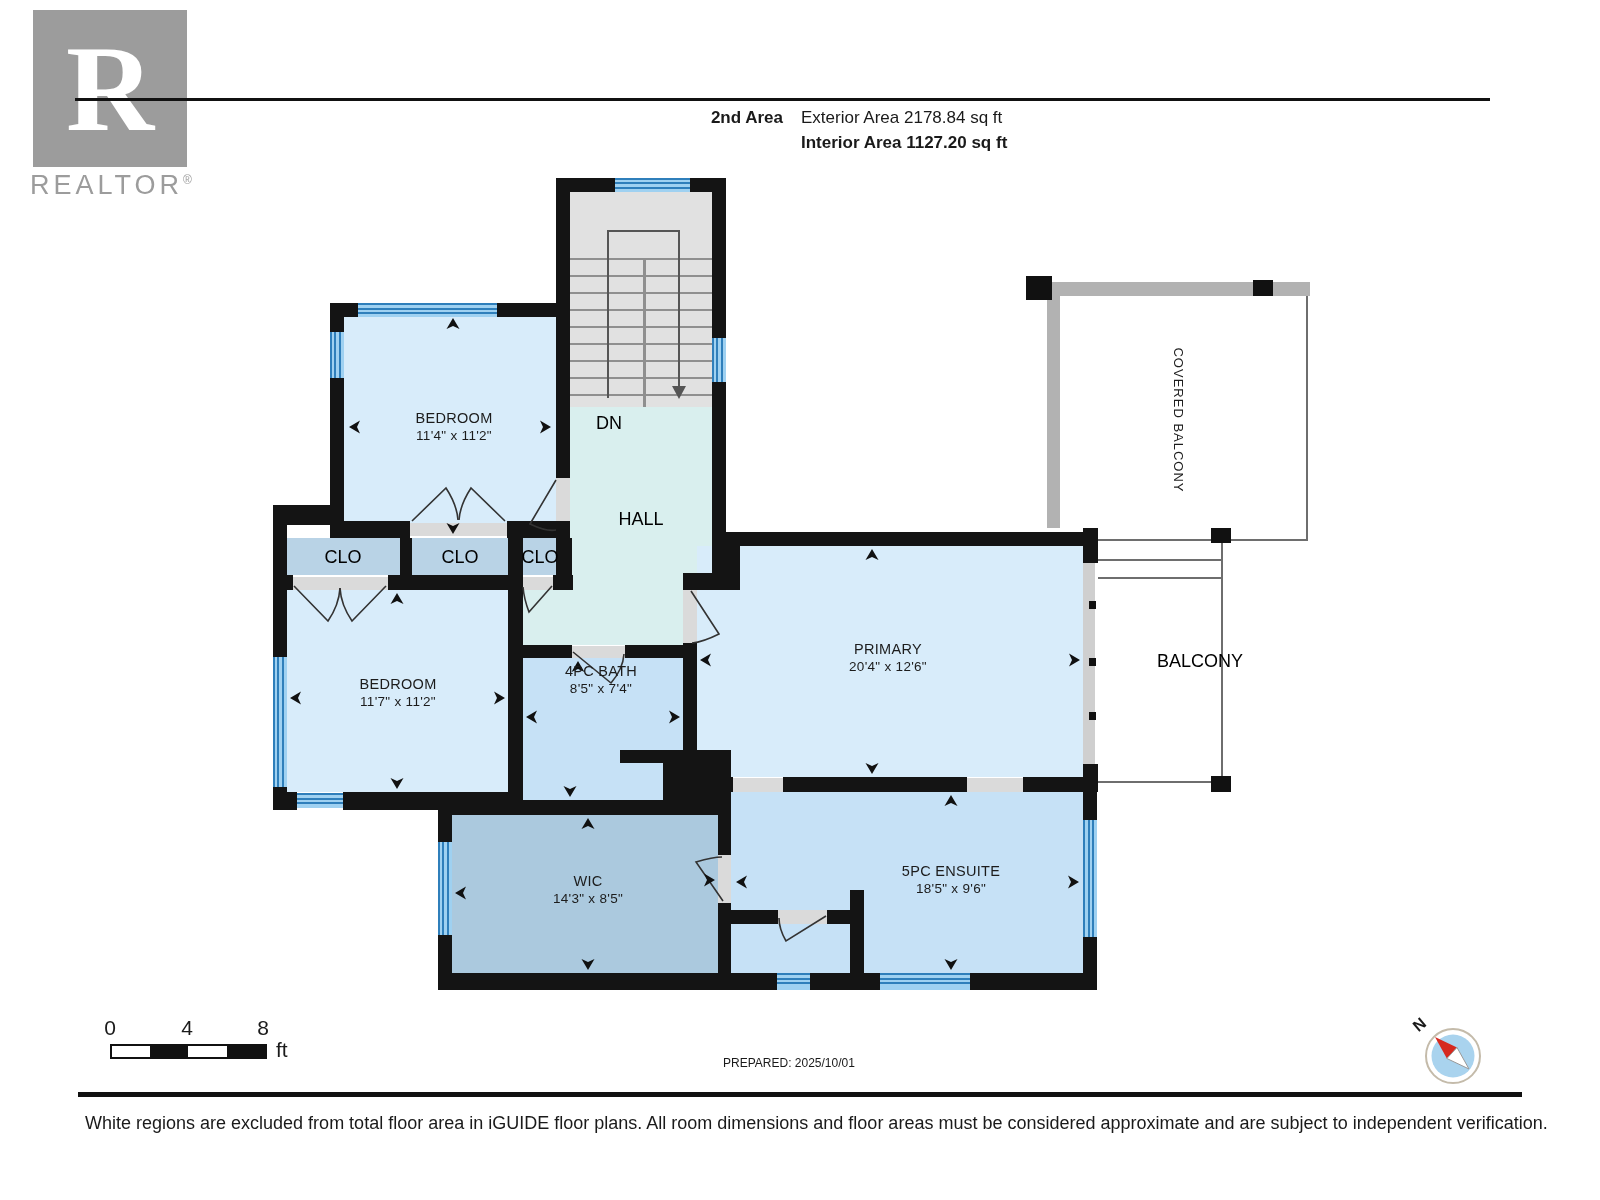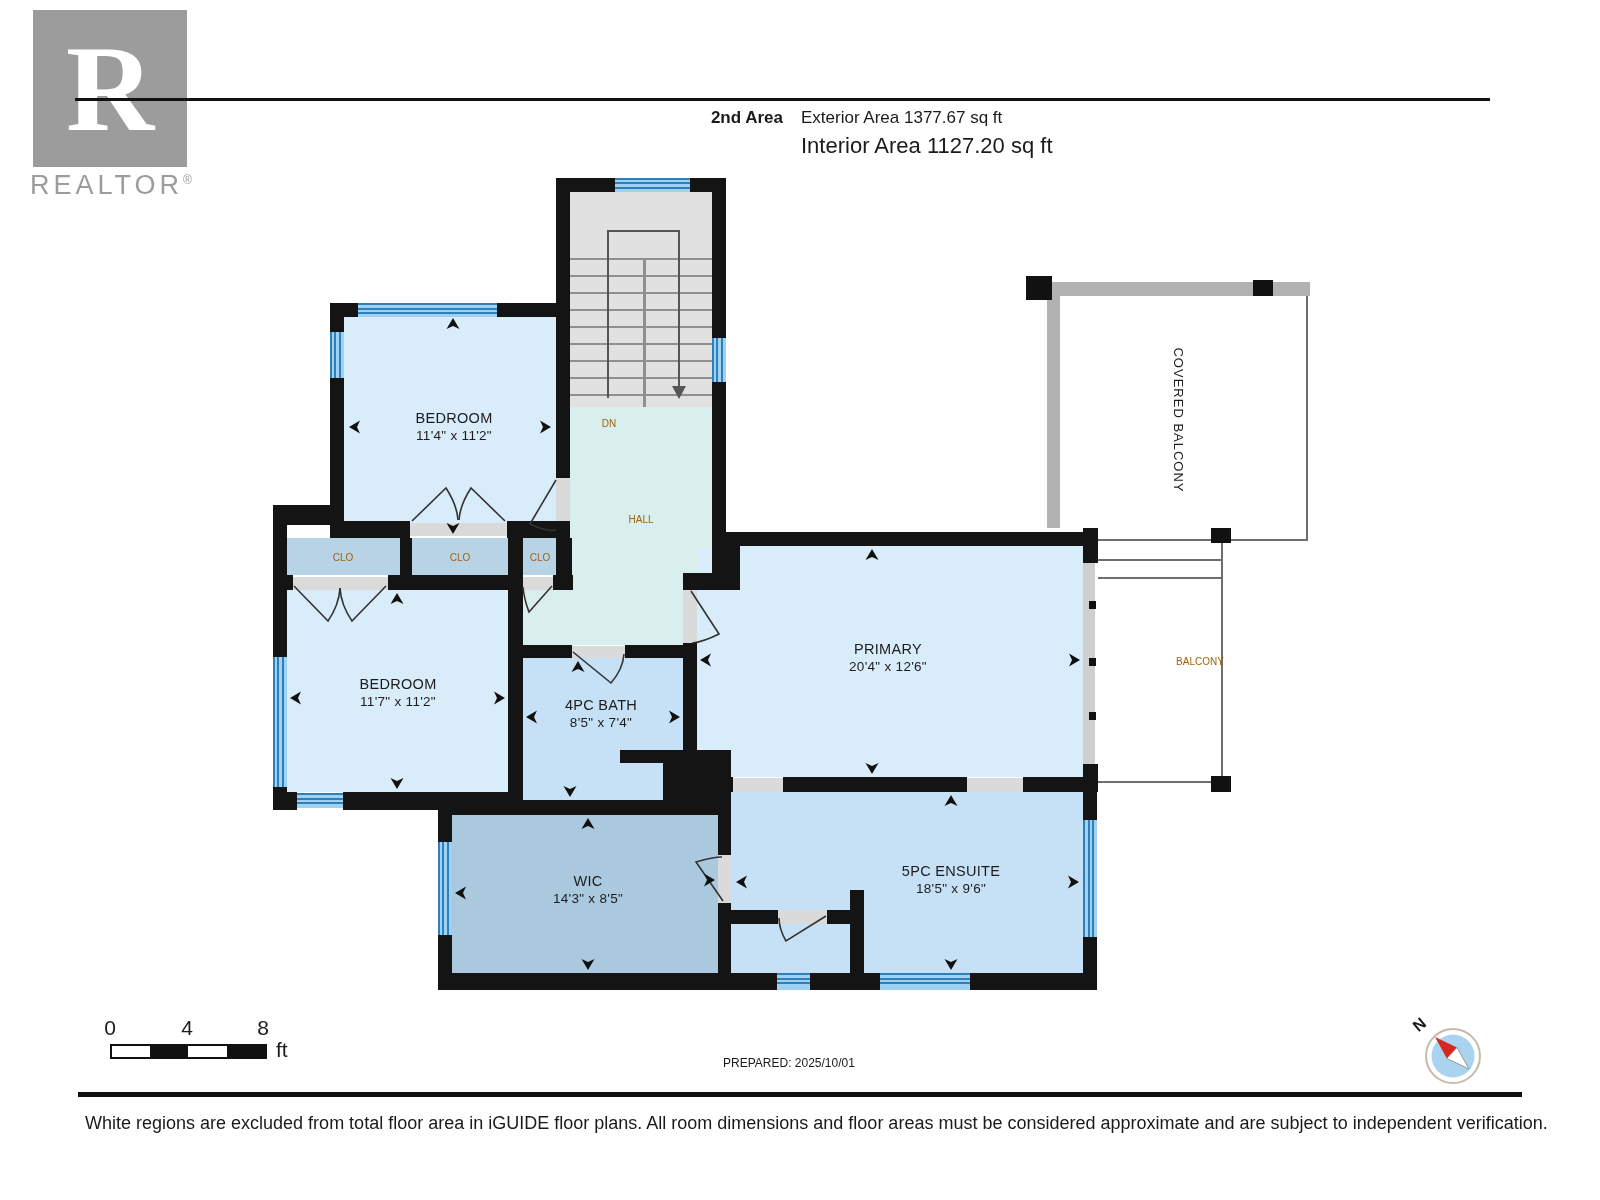--- a/index.html
+++ b/index.html
@@ -9,37 +9,37 @@
   .logo-box{position:absolute;left:33px;top:10px;width:154px;height:157px;background:#9c9c9c;
             display:flex;align-items:center;justify-content:center;z-index:1;}
   .logo-r{color:#fff;font-size:122px;font-weight:bold;line-height:1;font-family:"Liberation Serif",serif;}
   .logo-word{position:absolute;left:30px;top:170px;font-size:27px;letter-spacing:4px;color:#9c9c9c;z-index:1;}
   .logo-word sup{font-size:12px;letter-spacing:0;}
   .header-line{position:absolute;left:75px;top:98px;width:1415px;height:3px;background:#111;z-index:2;}
   .title{position:absolute;left:783px;top:56px;transform:translateX(-50%);white-space:nowrap;
          font-size:30px;font-weight:bold;}
   .floor-label{position:absolute;left:600px;top:108px;width:183px;text-align:right;font-size:17px;font-weight:bold;}
   .area-line1{position:absolute;left:801px;top:108px;font-size:17px;}
-  .area-line2{position:absolute;left:801px;top:133px;font-size:22px;}
+  .area-line2{position:absolute;left:801px;top:133px;font-size:17px;font-weight:bold;}
   
   .w{position:absolute;background:#141414;}
   .sill{position:absolute;background:#dadada;}
   .grayw{position:absolute;background:#b2b2b2;}
   .post{position:absolute;background:#111;}
   .tline{position:absolute;background:#6e6e6e;}
   .fill{position:absolute;}
   .win-h{position:absolute;background:linear-gradient(to bottom,#2f7fbb 0 2px,#9fd1f1 2px 4.5px,#2f7fbb 4.5px 6.5px,#9fd1f1 6.5px 9px,#2f7fbb 9px 11px,#9fd1f1 11px 100%);}
   .win-v{position:absolute;background:linear-gradient(to right,#2f7fbb 0 2px,#9fd1f1 2px 4.5px,#2f7fbb 4.5px 6.5px,#9fd1f1 6.5px 9px,#2f7fbb 9px 11px,#9fd1f1 11px 100%);}
   .treads{position:absolute;background-image:repeating-linear-gradient(to bottom,#8f8f8f 0 2px,transparent 2px 17px);}
   .slider{position:absolute;background:#cfcfcf;}
   .tick{position:absolute;background:#111;}
   .room-label{position:absolute;transform:translate(-50%,-50%);text-align:center;line-height:1.22;
               font-size:14.5px;color:#1c1c1c;white-space:nowrap;letter-spacing:.3px;}
   .room-label .dims{font-size:13.5px;}
-  .small-label{position:absolute;transform:translate(-50%,-50%);font-size:10px;color:#a16207;white-space:nowrap;}
+  .small-label{position:absolute;transform:translate(-50%,-50%);font-size:18px;color:#000000;white-space:nowrap;}
   .vert-label{position:absolute;transform:translate(-50%,-50%);font-size:13px;color:#1c1c1c;white-space:nowrap;
               writing-mode:vertical-rl;letter-spacing:1px;}
   .overlay{position:absolute;left:0;top:0;pointer-events:none;}
   
   .scale-num{position:absolute;transform:translateX(-50%);font-size:21px;}
   .scale-bar{position:absolute;left:110px;top:1044px;width:153px;height:11px;border:2px solid #111;
              background:linear-gradient(to right,#fff 0 25%,#111 25% 50%,#fff 50% 75%,#111 75% 100%);}
   .scale-unit{position:absolute;left:276px;top:1038px;font-size:21px;}
   .prepared{position:absolute;left:723px;top:1056px;font-size:12px;}
   .footer-line{position:absolute;left:78px;top:1092px;width:1444px;height:5px;background:#111;}
@@ -50,21 +50,21 @@
 <body>
 
 <div class="page">
 
   <div class="logo-box">
     <span class="logo-r">R</span>
   </div>
   <div class="logo-word"><span>REALTOR</span><sup>®</sup></div>
   <div class="header-line"></div>
   <div class="floor-label">2nd Area</div>
-  <div class="area-line1">Exterior Area 1377.67 sq ft</div>
+  <div class="area-line1">Exterior Area 2178.84 sq ft</div>
   <div class="area-line2">Interior Area 1127.20 sq ft</div>
 
   <div class="fill" style="left:570px;top:192px;width:142px;height:215px;background:#e1e1e1;"></div>
   <div class="fill" style="left:570px;top:407px;width:142px;height:166px;background:#d9efee;"></div>
   <div class="fill" style="left:570px;top:573px;width:113px;height:72px;background:#d9efee;"></div>
   <div class="fill" style="left:523px;top:590px;width:47px;height:55px;background:#d9efee;"></div>
   <div class="fill" style="left:344px;top:317px;width:212px;height:206px;background:#d8ecfa;"></div>
   <div class="fill" style="left:287px;top:538px;width:113px;height:37px;background:#b9d3e6;"></div>
   <div class="fill" style="left:412px;top:538px;width:103px;height:37px;background:#b9d3e6;"></div>
   <div class="fill" style="left:523px;top:538px;width:35px;height:37px;background:#b9d3e6;"></div>
@@ -229,21 +229,21 @@
   </svg>
 
   <div class="room-label" style="left:454px;top:427px;">
     <div>BEDROOM</div>
     <div class="dims">11'4" x 11'2"</div>
   </div>
   <div class="room-label" style="left:398px;top:693px;">
     <div>BEDROOM</div>
     <div class="dims">11'7" x 11'2"</div>
   </div>
-  <div class="room-label" style="left:601px;top:714px;">
+  <div class="room-label" style="left:601px;top:680px;">
     <div>4PC BATH</div>
     <div class="dims">8'5" x 7'4"</div>
   </div>
   <div class="room-label" style="left:888px;top:658px;">
     <div>PRIMARY</div>
     <div class="dims">20'4" x 12'6"</div>
   </div>
   <div class="room-label" style="left:588px;top:890px;">
     <div>WIC</div>
     <div class="dims">14'3" x 8'5"</div>

